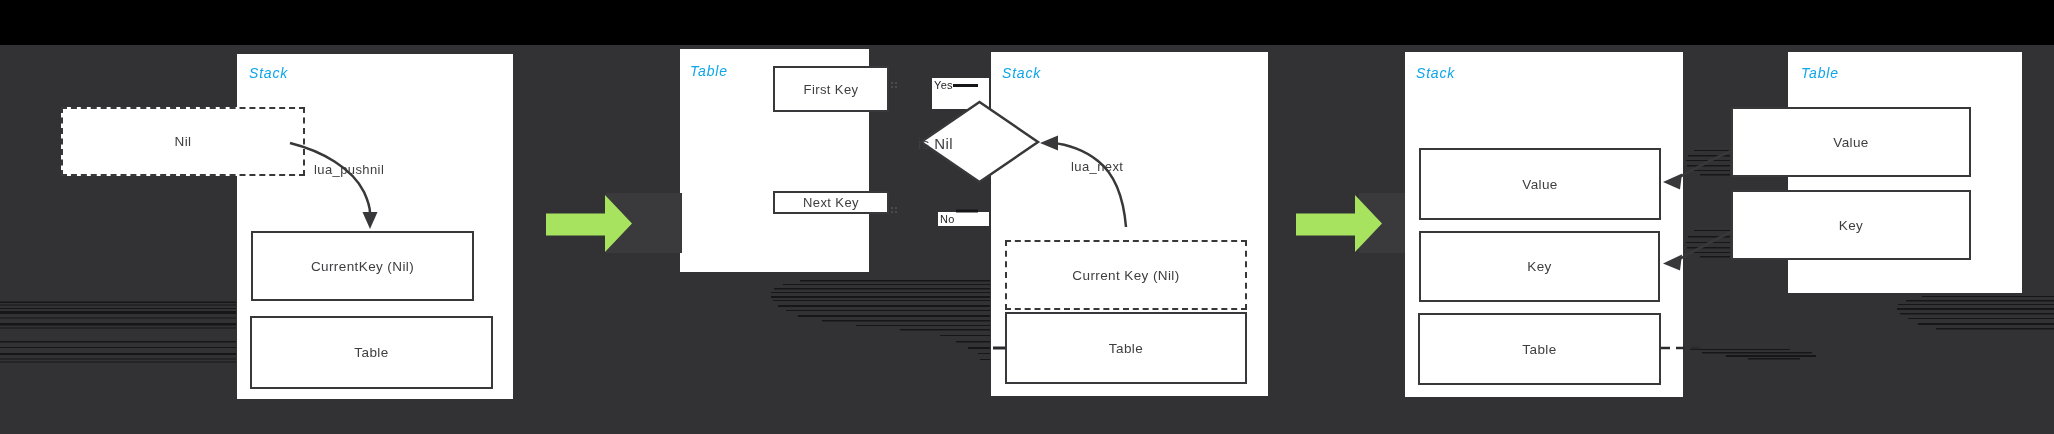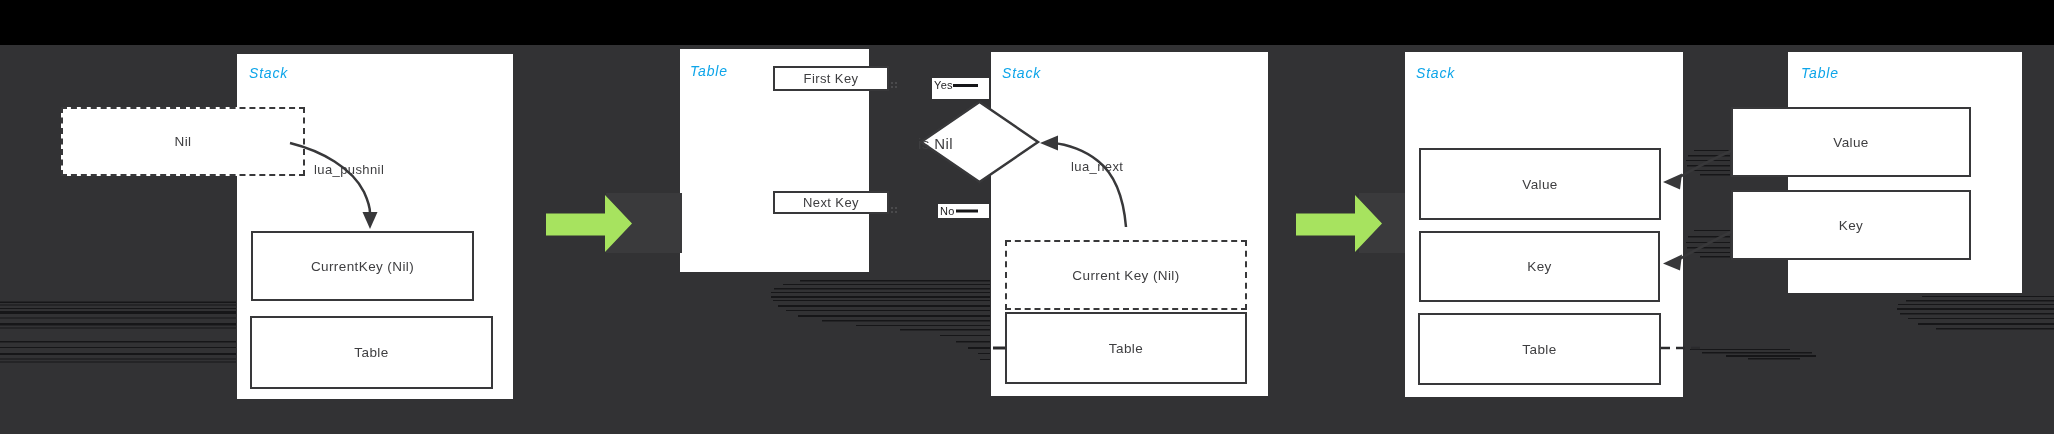--- a/index.html
+++ b/index.html
@@ -27,24 +27,24 @@
 
   <div class="panel" style="left:237px;top:54px;width:276px;height:345px;"></div>
   <div class="panel-title" style="left:249px;top:65px;">Stack</div>
   <div class="slot dashed" style="left:61px;top:107px;width:244px;height:69px;">Nil</div>
   <div class="floatlabel" style="left:314px;top:162px;">lua_pushnil</div>
   <div class="slot" style="left:251px;top:231px;width:223px;height:70px;">CurrentKey (Nil)</div>
   <div class="slot" style="left:250px;top:316px;width:243px;height:73px;">Table</div>
 
   <div class="panel" style="left:680px;top:49px;width:189px;height:223px;"></div>
   <div class="panel-title" style="left:690px;top:63px;">Table</div>
-  <div class="slot" style="left:773px;top:66px;width:116px;height:25px;font-size:13px;">First Key</div>
+  <div class="slot" style="left:773px;top:66px;width:116px;height:46px;font-size:13px;">First Key</div>
   <div class="slot" style="left:773px;top:191px;width:116px;height:23px;font-size:13px;">Next Key</div>
-  <div class="chip" style="left:932px;top:78px;width:57px;height:21px;line-height:15px;">Yes</div>
-  <div class="chip" style="left:938px;top:204px;width:51px;height:14px;line-height:14px;">No</div>
+  <div class="chip" style="left:932px;top:78px;width:57px;height:31px;line-height:15px;">Yes</div>
+  <div class="chip" style="left:938px;top:212px;width:51px;height:14px;line-height:14px;">No</div>
   <div class="panel" style="left:991px;top:52px;width:277px;height:344px;"></div>
   <div class="panel-title" style="left:1002px;top:65px;">Stack</div>
   <div class="floatlabel" style="left:1071px;top:159px;">lua_next</div>
   <div class="slot dashed" style="left:1005px;top:240px;width:242px;height:70px;">Current Key (Nil)</div>
   <div class="slot" style="left:1005px;top:312px;width:242px;height:72px;">Table</div>
   <div class="diamond-label">is Nil</div>
 
   <div class="panel" style="left:1405px;top:52px;width:278px;height:345px;"></div>
   <div class="panel-title" style="left:1416px;top:65px;">Stack</div>
   <div class="slot" style="left:1419px;top:148px;width:242px;height:72px;">Value</div>

